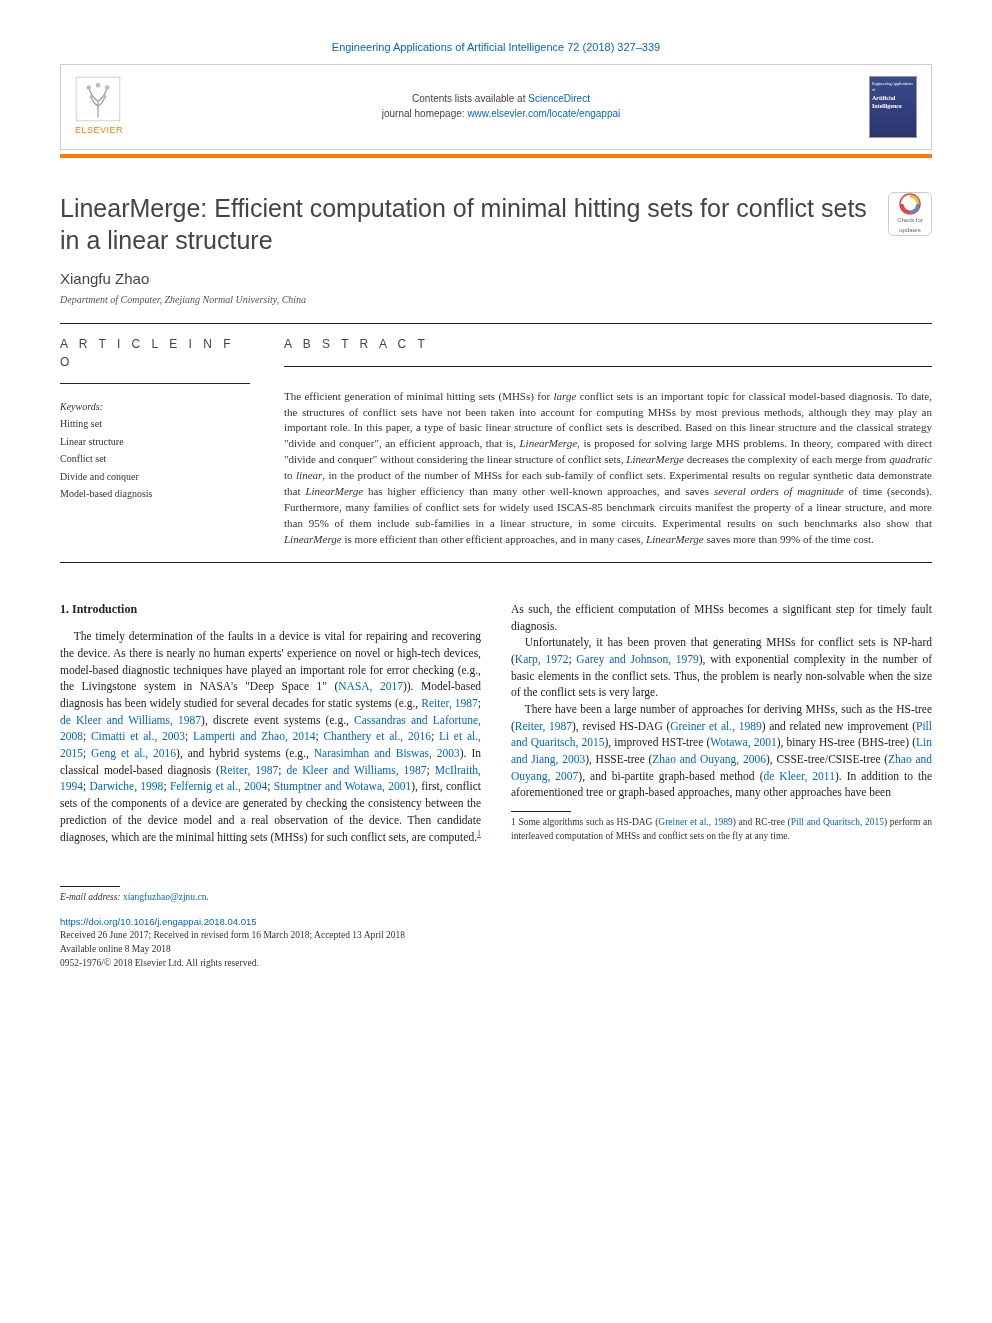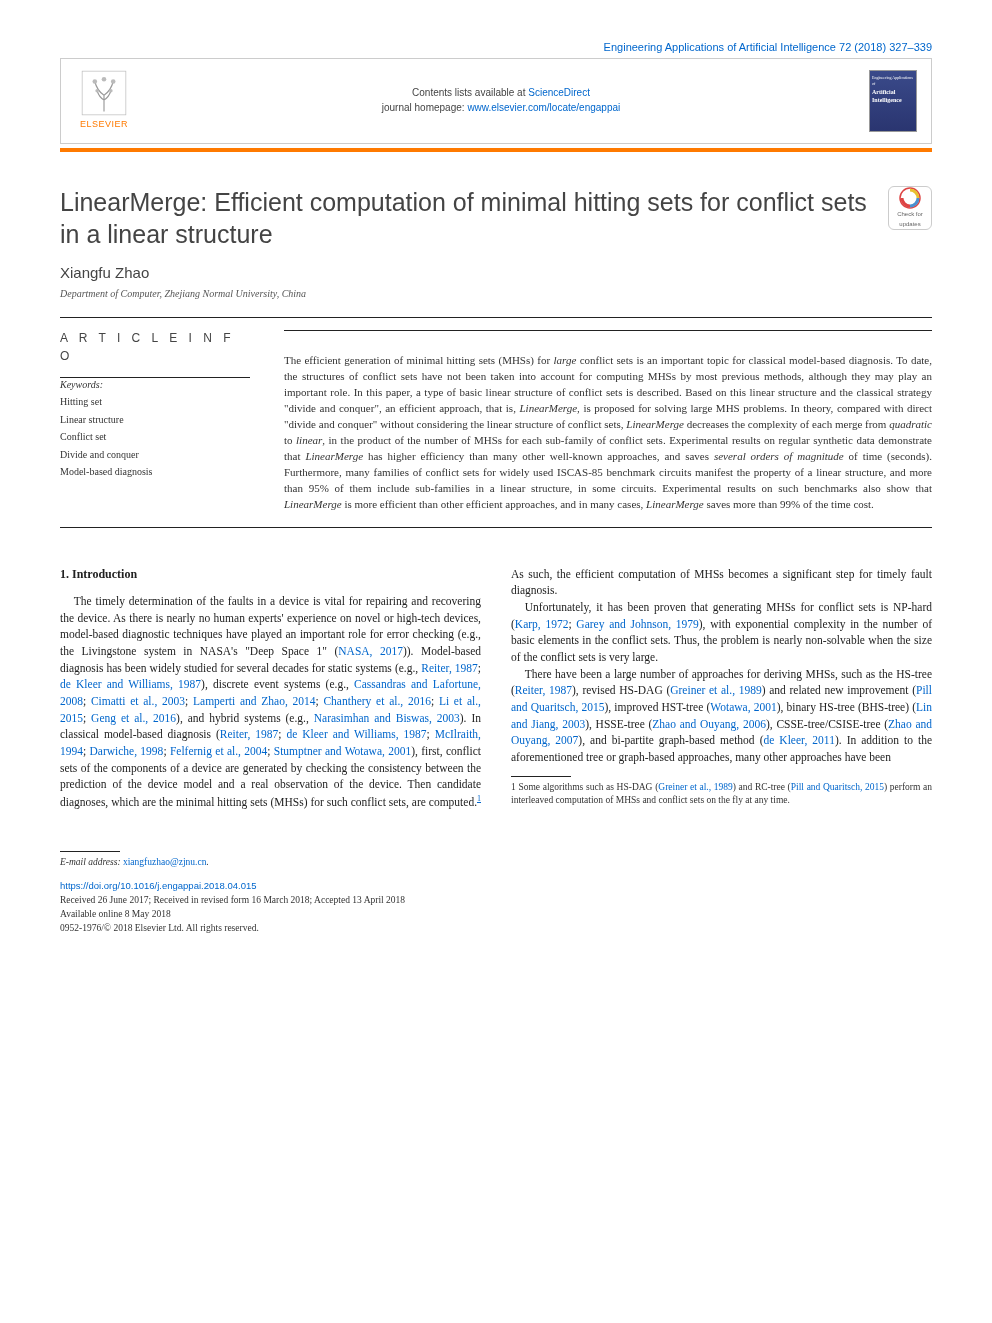--- a/index.html
+++ b/index.html
@@ -7,40 +7,39 @@
     font-family: Georgia, 'Times New Roman', serif;
     background: #fff;
     color: #222;
     width: 992px;
     margin: 0 auto;
     padding: 40px 60px 50px 60px;
     font-size: 13px;
     line-height: 1.45;
   }
   .running-header {
-    text-align: right;
+    text-align: center;
     font-size: 11px;
     color: #0066cc;
-    margin-bottom: 2px;
+    margin-bottom: 8px;
     font-family: Arial, sans-serif;
   }
   .banner {
     border: 1px solid #ccc;
     display: flex;
     align-items: center;
     padding: 10px 14px;
     gap: 14px;
     margin-bottom: 4px;
   }
   .banner-logo {
     width: 58px;
     height: 64px;
     display: flex;
     flex-direction: column;
-    align-items: center;
     justify-content: center;
     gap: 2px;
   }
   .tree-svg { width: 46px; height: 46px; }
   .banner-logo-text {
     font-size: 9px;
     color: #ff7a00;
     letter-spacing: 0.5px;
     font-family: Arial, sans-serif;
   }
@@ -103,21 +102,21 @@
     letter-spacing: 4px;
     color: #444;
     margin-bottom: 12px;
     font-family: Arial, sans-serif;
   }
   .kw-head {
     font-size: 10px;
     font-style: italic;
     color: #333;
     border-top: 1px solid #222;
-    padding-top: 0;
+    padding-top: 16px;
   }
   .kw-list { font-size: 10px; color: #333; }
   .kw-list div { margin-top: 3px; }
   .abstract-text {
     font-size: 11px;
     color: #333;
     text-align: justify;
     border-top: 1px solid #222;
     padding-top: 22px;
   }
@@ -200,20 +199,21 @@
     <div class="kw-head">Keywords:</div>
     <div class="kw-list">
       <div>Hitting set</div>
       <div>Linear structure</div>
       <div>Conflict set</div>
       <div>Divide and conquer</div>
       <div>Model-based diagnosis</div>
     </div>
   </div>
   <div class="meta-right">
+    <div class="sec-label">A B S T R A C T</div>
     <div class="abstract-text"><span>The efficient generation of minimal hitting sets (MHSs) for </span><em>large</em><span> conflict sets is an important topic for classical model-based diagnosis. To date, the structures of conflict sets have not been taken into account for computing MHSs by most previous methods, although they may play an important role. In this paper, a type of basic linear structure of conflict sets is described. Based on this linear structure and the classical strategy "divide and conquer", an efficient approach, that is, </span><em>LinearMerge</em><span>, is proposed for solving large MHS problems. In theory, compared with direct "divide and conquer" without considering the linear structure of conflict sets, </span><em>LinearMerge</em><span> decreases the complexity of each merge from </span><em>quadratic</em><span> to </span><em>linear</em><span>, in the product of the number of MHSs for each sub-family of conflict sets. Experimental results on regular synthetic data demonstrate that </span><em>LinearMerge</em><span> has higher efficiency than many other well-known approaches, and saves </span><em>several orders of magnitude</em><span> of time (seconds). Furthermore, many families of conflict sets for widely used ISCAS-85 benchmark circuits manifest the property of a linear structure, and more than 95% of them include sub-families in a linear structure, in some circuits. Experimental results on such benchmarks also show that </span><em>LinearMerge</em><span> is more efficient than other efficient approaches, and in many cases, </span><em>LinearMerge</em><span> saves more than 99% of the time cost.</span></div>
   </div>
 </div>
 
 <hr class="hr2">
 
 <div class="cols">
   <div class="body-h">1. Introduction</div>
   <p><span>The timely determination of the faults in a device is vital for repairing and recovering the device. As there is nearly no human experts' experience on novel or high-tech devices, model-based diagnostic techniques have played an important role for error checking (e.g., the Livingstone system in NASA's "Deep Space 1" (</span><a class="cite" href="#">NASA, 2017</a><span>)). Model-based diagnosis has been widely studied for several decades for static systems (e.g., </span><a class="cite" href="#">Reiter, 1987</a><span>; </span><a class="cite" href="#">de Kleer and Williams, 1987</a><span>), discrete event systems (e.g., </span><a class="cite" href="#">Cassandras and Lafortune, 2008</a><span>; </span><a class="cite" href="#">Cimatti et al., 2003</a><span>; </span><a class="cite" href="#">Lamperti and Zhao, 2014</a><span>; </span><a class="cite" href="#">Chanthery et al., 2016</a><span>; </span><a class="cite" href="#">Li et al., 2015</a><span>; </span><a class="cite" href="#">Geng et al., 2016</a><span>), and hybrid systems (e.g., </span><a class="cite" href="#">Narasimhan and Biswas, 2003</a><span>). In classical model-based diagnosis (</span><a class="cite" href="#">Reiter, 1987</a><span>; </span><a class="cite" href="#">de Kleer and Williams, 1987</a><span>; </span><a class="cite" href="#">McIlraith, 1994</a><span>; </span><a class="cite" href="#">Darwiche, 1998</a><span>; </span><a class="cite" href="#">Felfernig et al., 2004</a><span>; </span><a class="cite" href="#">Stumptner and Wotawa, 2001</a><span>), first, conflict sets of the components of a device are generated by checking the consistency between the prediction of the device model and a real observation of the device. Then candidate diagnoses, which are the minimal hitting sets (MHSs) </span><span>for such conflict sets, are computed.</span><a href="#" class="sup">1</a><span> As such, the efficient computation of MHSs becomes a significant step for timely fault diagnosis.</span></p>
   <p><span>Unfortunately, it has been proven that generating MHSs for conflict sets is NP-hard (</span><a class="cite" href="#">Karp, 1972</a><span>; </span><a class="cite" href="#">Garey and Johnson, 1979</a><span>), with exponential complexity in the number of basic elements in the conflict sets. Thus, the problem is nearly non-solvable when the size of the conflict sets is very large.</span></p>

